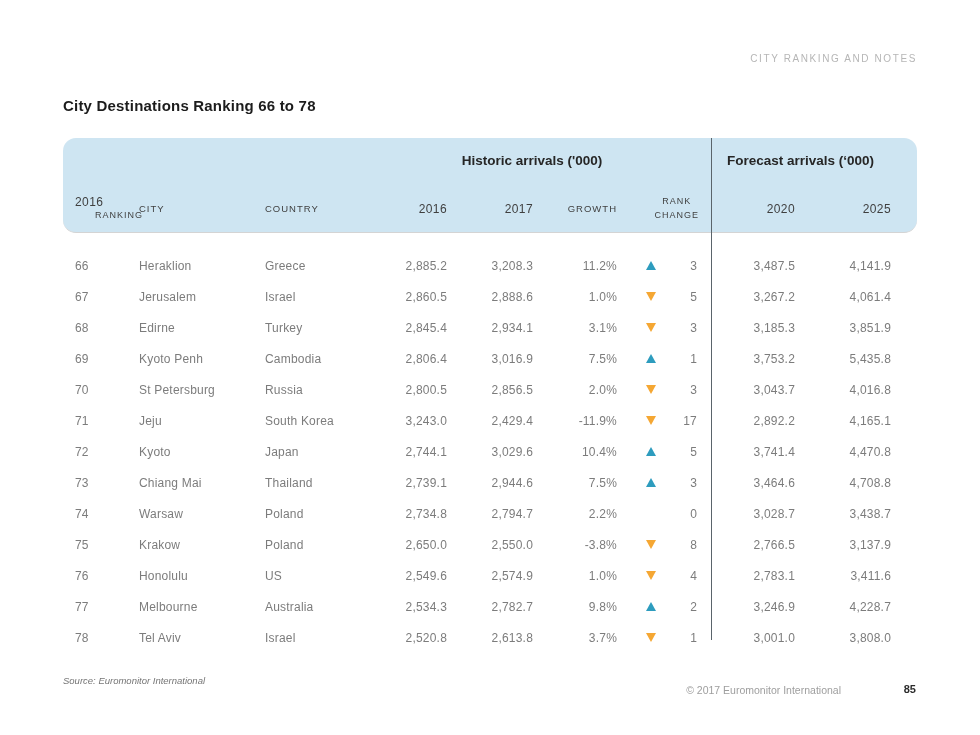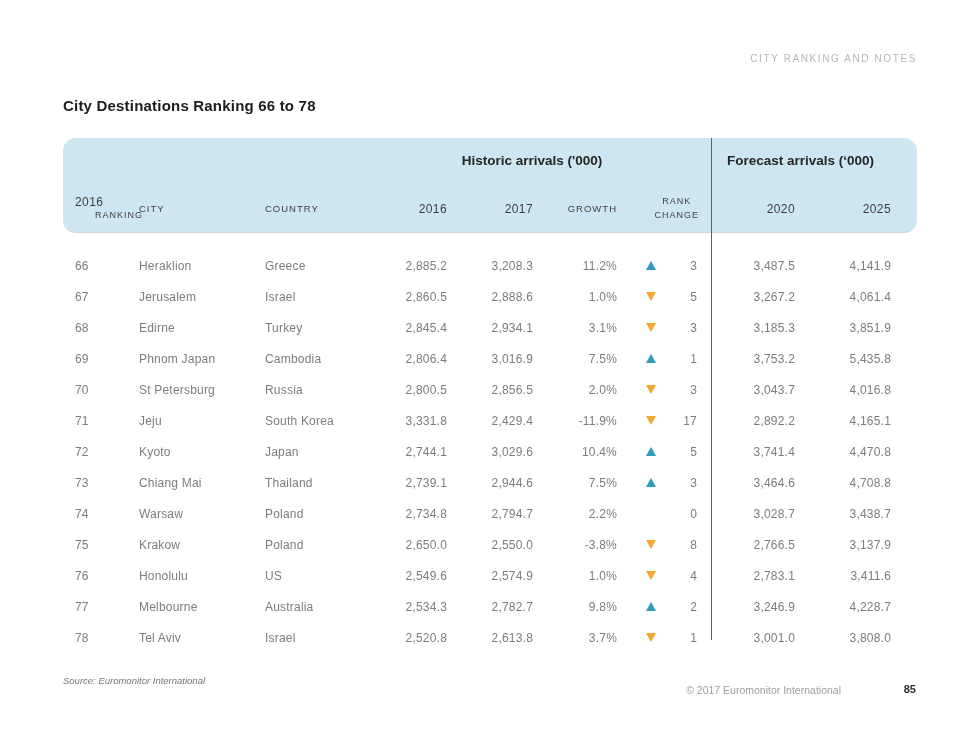--- a/index.html
+++ b/index.html
@@ -163,21 +163,21 @@
     <div class="c-arrow cell-arrow">
       <span class="arrow down"></span>
     </div>
     <div class="c-rank num">3</div>
     <div class="c-2020 num">3,185.3</div>
     <div class="c-2025 num">3,851.9</div>
   </div>
 
   <div class="grid-row">
     <div class="c1">69</div>
-    <div class="c2">Phnom Japan</div>
+    <div class="c2">Kyoto Penh</div>
     <div class="c3">Cambodia</div>
     <div class="c4 num">2,806.4</div>
     <div class="c5 num">3,016.9</div>
     <div class="c6 num">7.5%</div>
     <div class="c-arrow cell-arrow">
       <span class="arrow up"></span>
     </div>
     <div class="c-rank num">1</div>
     <div class="c-2020 num">3,753.2</div>
     <div class="c-2025 num">5,435.8</div>
@@ -195,21 +195,21 @@
     </div>
     <div class="c-rank num">3</div>
     <div class="c-2020 num">3,043.7</div>
     <div class="c-2025 num">4,016.8</div>
   </div>
 
   <div class="grid-row">
     <div class="c1">71</div>
     <div class="c2">Jeju</div>
     <div class="c3">South Korea</div>
-    <div class="c4 num">3,331.8</div>
+    <div class="c4 num">3,243.0</div>
     <div class="c5 num">2,429.4</div>
     <div class="c6 num">-11.9%</div>
     <div class="c-arrow cell-arrow">
       <span class="arrow down"></span>
     </div>
     <div class="c-rank num">17</div>
     <div class="c-2020 num">2,892.2</div>
     <div class="c-2025 num">4,165.1</div>
   </div>
 

